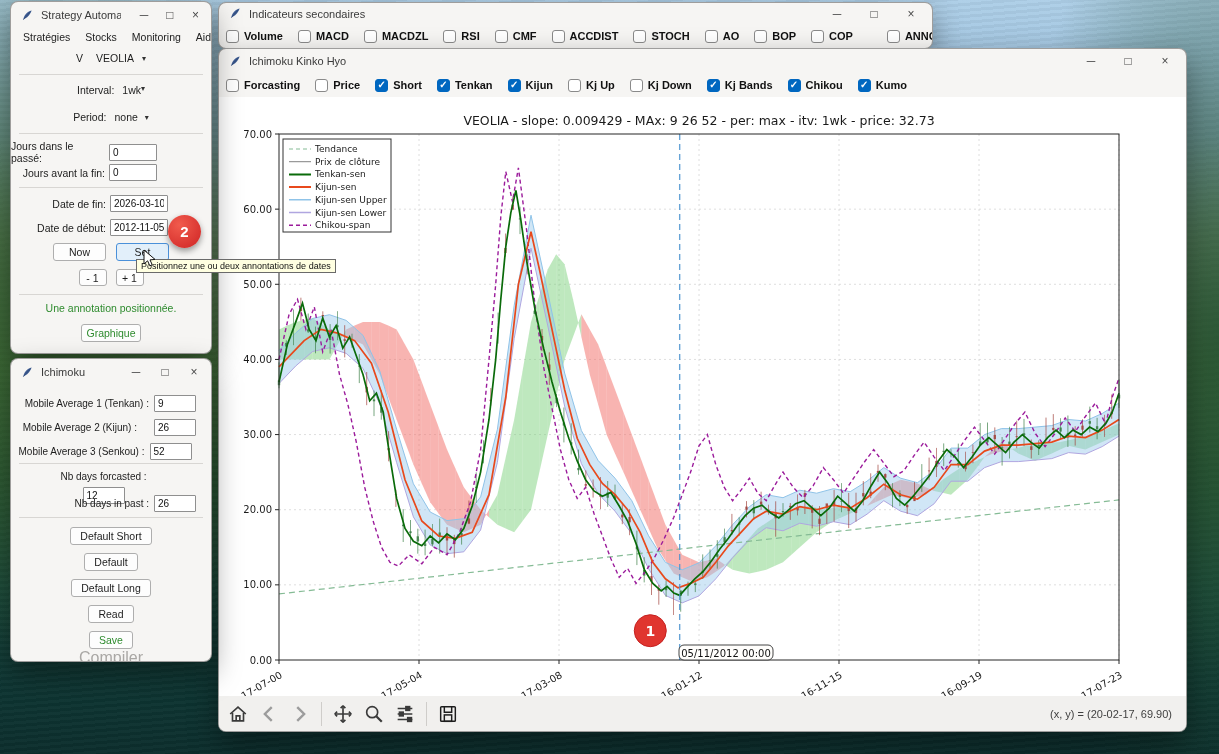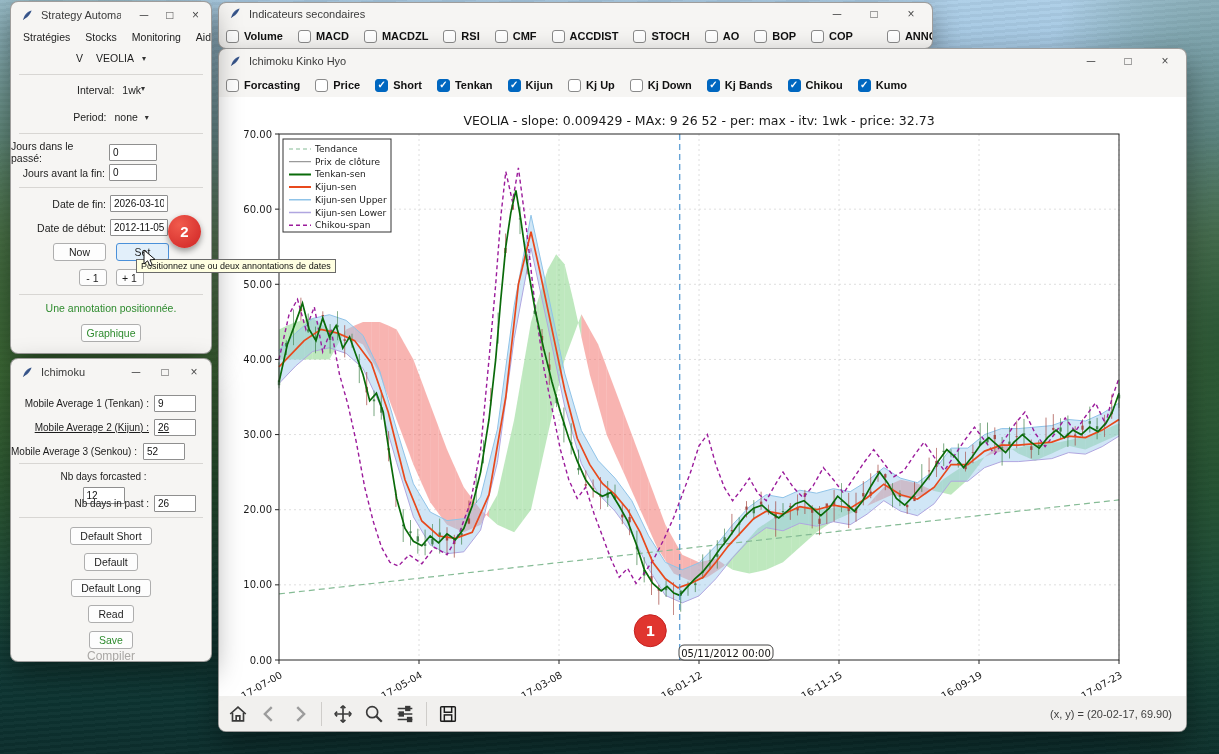--- a/index.html
+++ b/index.html
@@ -730,25 +730,25 @@
     <span class="tspacer"></span>
     <span class="tctrl" style="width:22px">─</span>
     <span class="tctrl" style="width:22px">□</span>
     <span class="tctrl" style="width:22px">×</span>
   </div>
   <div id="ichi-rows1">
       <div class="row" style="top: 36px; justify-content: flex-end; padding-right: 15px; gap: 5px; font-size: 10px;">
         <span>Mobile Average 1 (Tenkan) :</span>
         <input class="entry" readonly="" value="9" style="width: 42px;">
       </div>
-      <div class="row" style="top: 60px; justify-content: flex-end; padding-right: 15px; gap: 5px; font-size: 10px; text-decoration: underline;">
+      <div class="row" style="top: 60px; justify-content: flex-end; padding-right: 15px; gap: 17px; font-size: 10px;">
         <span>Mobile Average 2 (Kijun) :</span>
         <input class="entry" readonly="" value="26" style="width: 42px;">
       </div>
-      <div class="row" style="top: 84px; justify-content: space-between; padding-right: 26px; gap: 5px; font-size: 10px;">
+      <div class="row" style="top: 84px; justify-content: center; padding-right: 12px; gap: 5px; font-size: 10px;">
         <span>Mobile Average 3 (Senkou) :</span>
         <input class="entry" readonly="" value="52" style="width: 42px;">
       </div>
     </div>
   <div class="hr" style="top:104px"></div>
   <div id="ichi-rows2">
       <div class="row" style="top: 112px; justify-content: flex-end; padding-right: 15px; gap: 5px; font-size: 10px; flex-direction: column;">
         <span>Nb days forcasted :</span>
         <input class="entry" readonly="" value="12" style="width: 42px;">
       </div>
@@ -768,21 +768,21 @@
       <div class="row" style="top: 220px; justify-content: center;">
         <span class="btn" style="height: 18px; padding: 0px 9px;">Default Long</span>
       </div>
       <div class="row" style="top: 246px; justify-content: center;">
         <span class="btn" style="height: 18px; padding: 0px 9px;">Read</span>
       </div>
       <div class="row" style="top: 272px; justify-content: center;">
         <span class="btn green" style="height: 18px; padding: 0px 9px;">Save</span>
       </div>
     </div>
-  <div class="row" style="top:290px;justify-content:center;color:#a9a7a4;font-size:12px">
+  <div class="row" style="top:290px;justify-content:center;color:#a9a7a4;font-size:16px">
     <span>Compiler</span>
   </div>
 </div>
 
 <div class="badge" style="left:168px;top:215px">2</div>
 <div id="tooltip">Positionnez une ou deux annontations de dates</div>
 <svg id="cursor" width="13" height="19" viewBox="0 0 13 19">
   <path d="M1 1 L1 15 L4.6 11.8 L6.8 16.8 L9.2 15.7 L7 10.9 L12 10.4 Z" fill="#ffffff" stroke="#111" stroke-width="1"></path>
 </svg>
 

